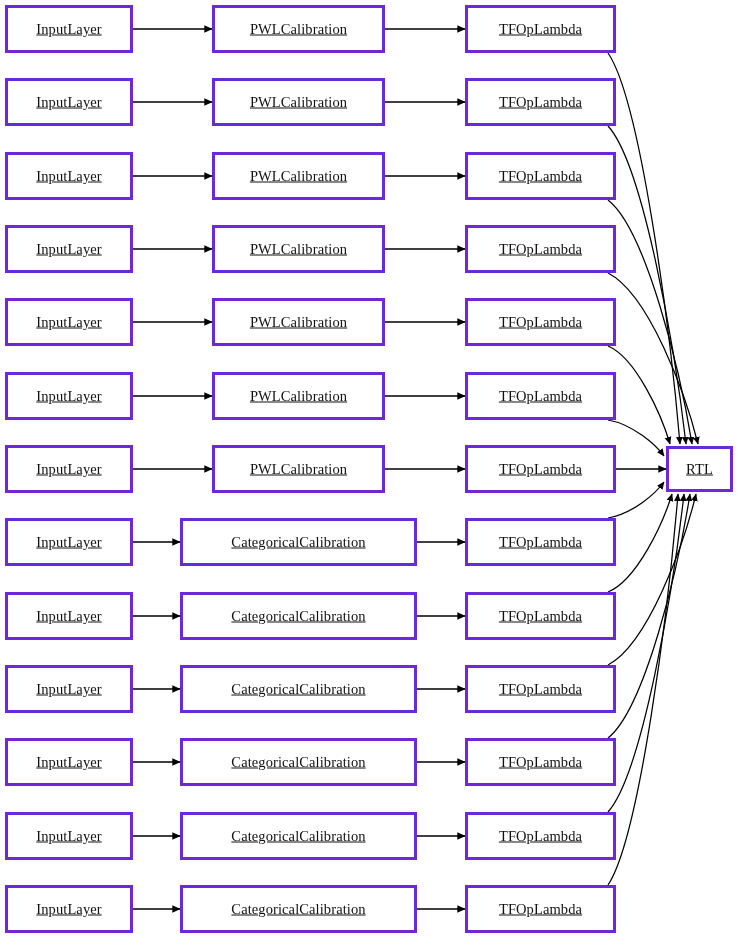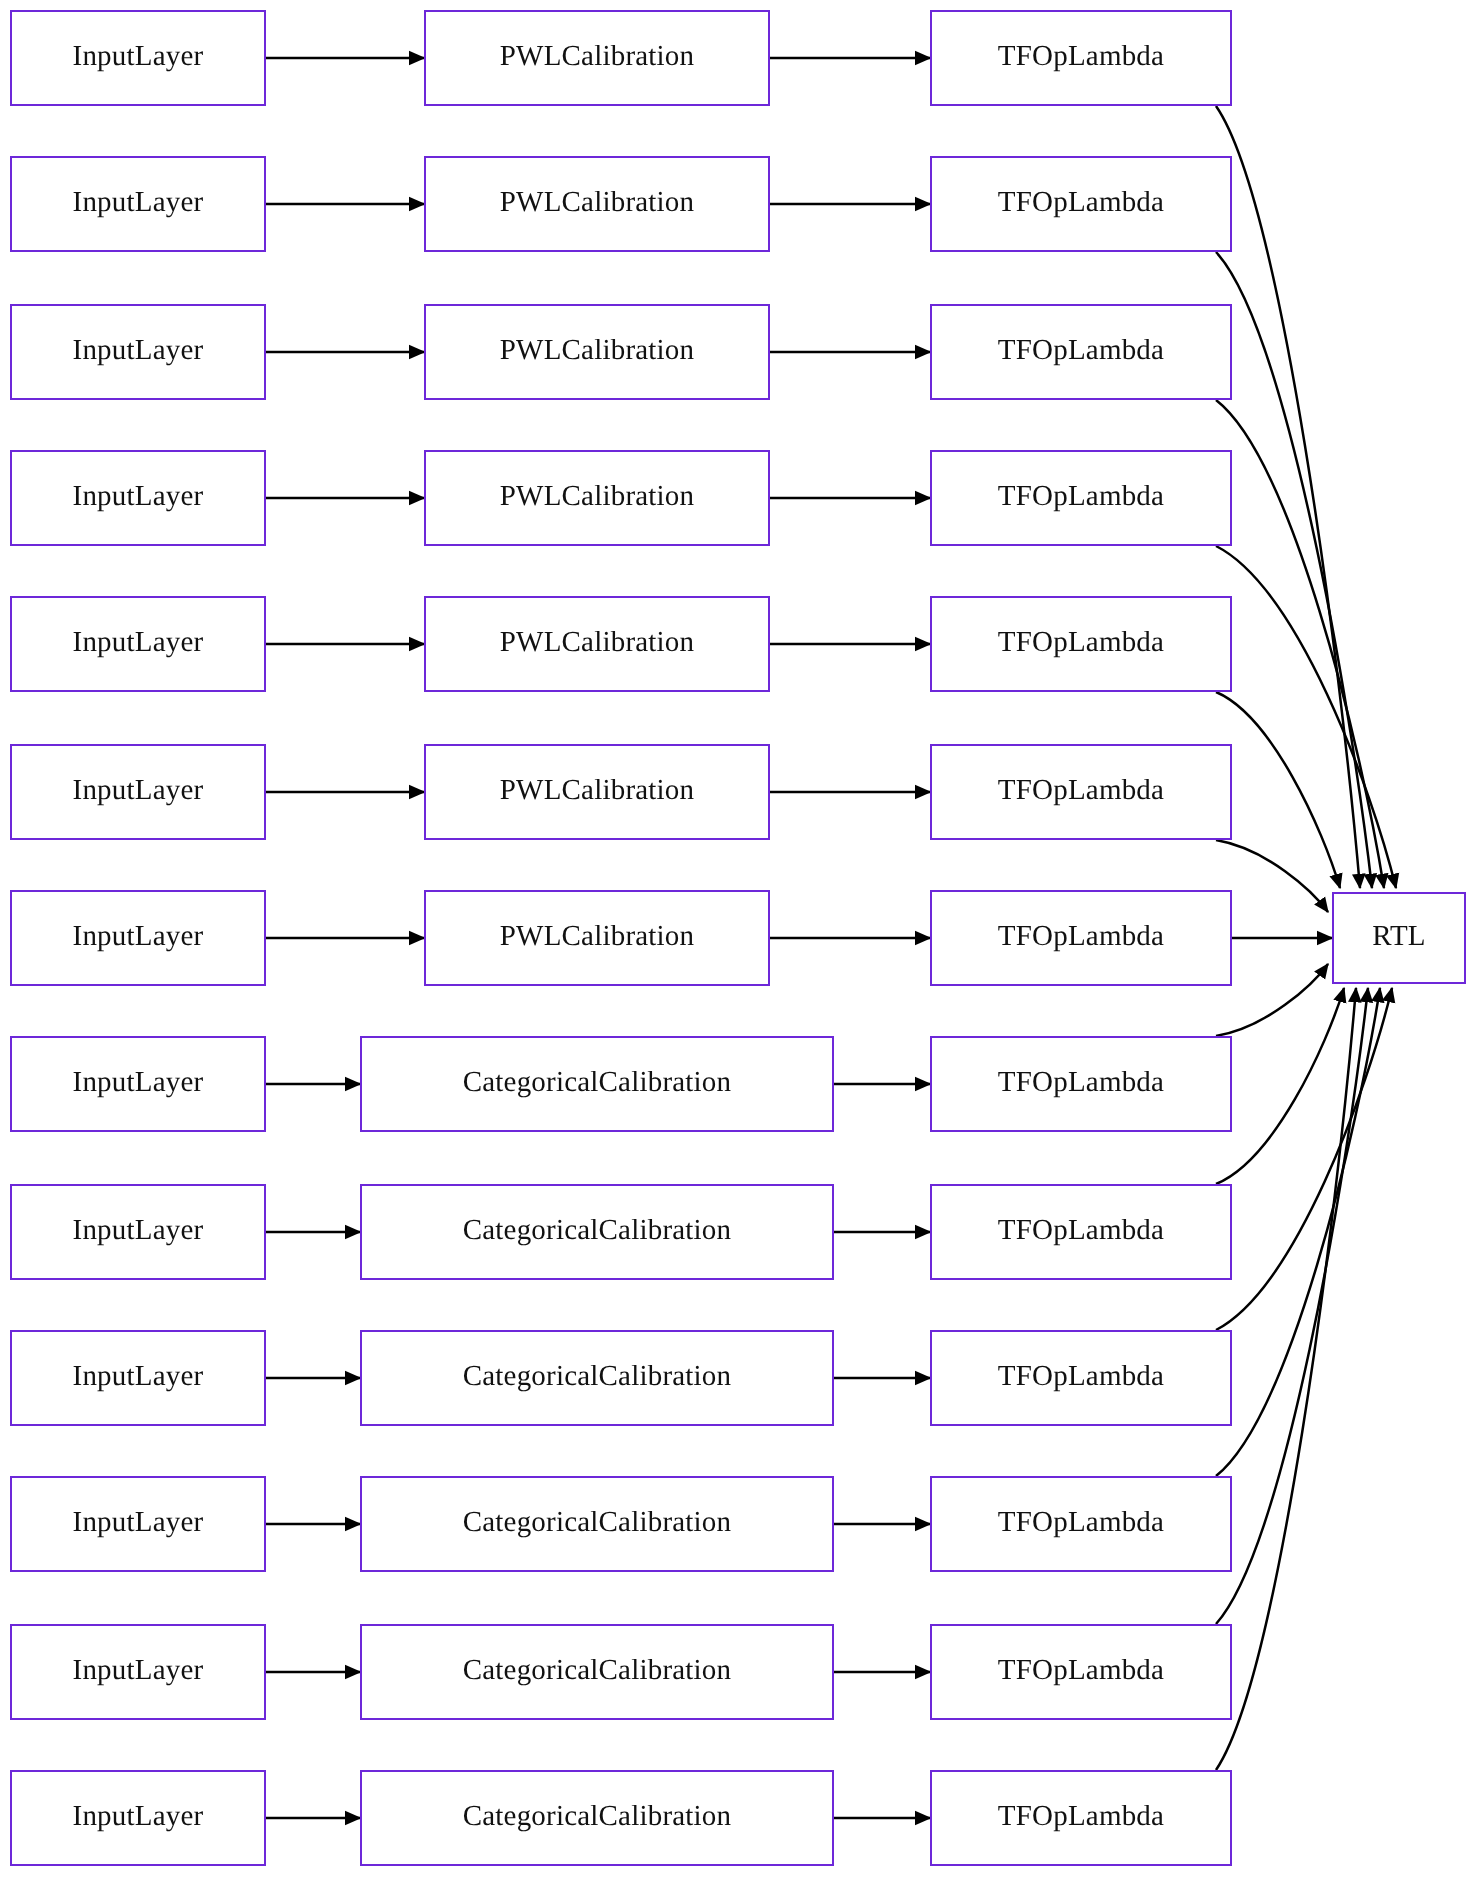--- a/index.html
+++ b/index.html
@@ -19,30 +19,31 @@
     position: absolute;
     left: 0;
     top: 0;
     width: 741px;
     height: 940px;
     pointer-events: none;
   }
   .node {
     position: absolute;
     box-sizing: border-box;
-    border: 1px solid #6d28d9;
+    border: 3px solid #6d28d9;
     background: #ffffff;
     display: flex;
     align-items: center;
     justify-content: center;
     font-size: 14.5px;
     color: #111111;
     line-height: 1;
     white-space: nowrap;
     letter-spacing: 0.1px;
+    text-decoration: underline;
   }
   .node-label {
     display: block;
     transform: translateY(-0.5px);
   }
 </style>
 </head>
 <body>
 
 <div id="graph">

